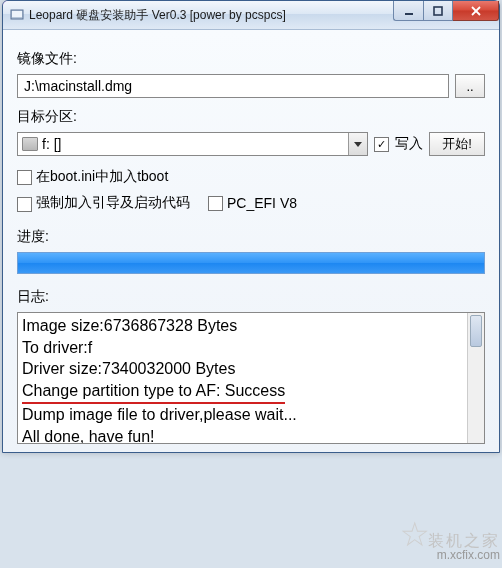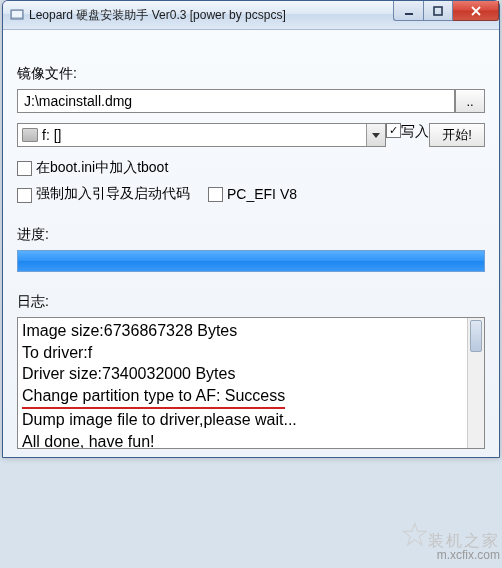--- a/index.html
+++ b/index.html
@@ -78,25 +78,26 @@
     border-left: none;
     border-color:#8a3a30;
   }
   .client {
     padding: 14px 14px 8px 14px;
     background: linear-gradient(to bottom,#f8fbfe,#eef3f9);
   }
   .label {
     font-size: 14px;
     color: #000;
-    margin: 21px 0 6px 0;
+    margin: 6px 0 6px 0;
   }
   .row {
     display: flex;
-    align-items: flex-start;
+    align-items: center;
+    gap: 6px;
     margin-bottom: 10px;
   }
   .textinput {
     flex: 1;
     height: 24px;
     border: 1px solid #888;
     background: #fff;
     padding: 2px 6px;
     font-size: 14px;
     box-sizing: border-box;
@@ -237,20 +238,21 @@
   </div>
 
   <div class="client">
 
     <div class="label">镜像文件:</div>
     <div class="row">
       <input class="textinput" type="text" value="J:\macinstall.dmg" style="">
       <button class="smallbtn">..</button>
     </div>
 
+    <div class="label">目标分区:</div>
     <div class="row">
       <div class="combo">
         <span class="drive-icon"></span>
         <span class="combo-text">f: []</span>
         <span class="combo-arrow"></span>
       </div>
       <span class="chk checked"></span>
       <span class="chklabel">写入</span>
       <button class="smallbtn" style="min-width:56px;">开始!</button>
     </div>

